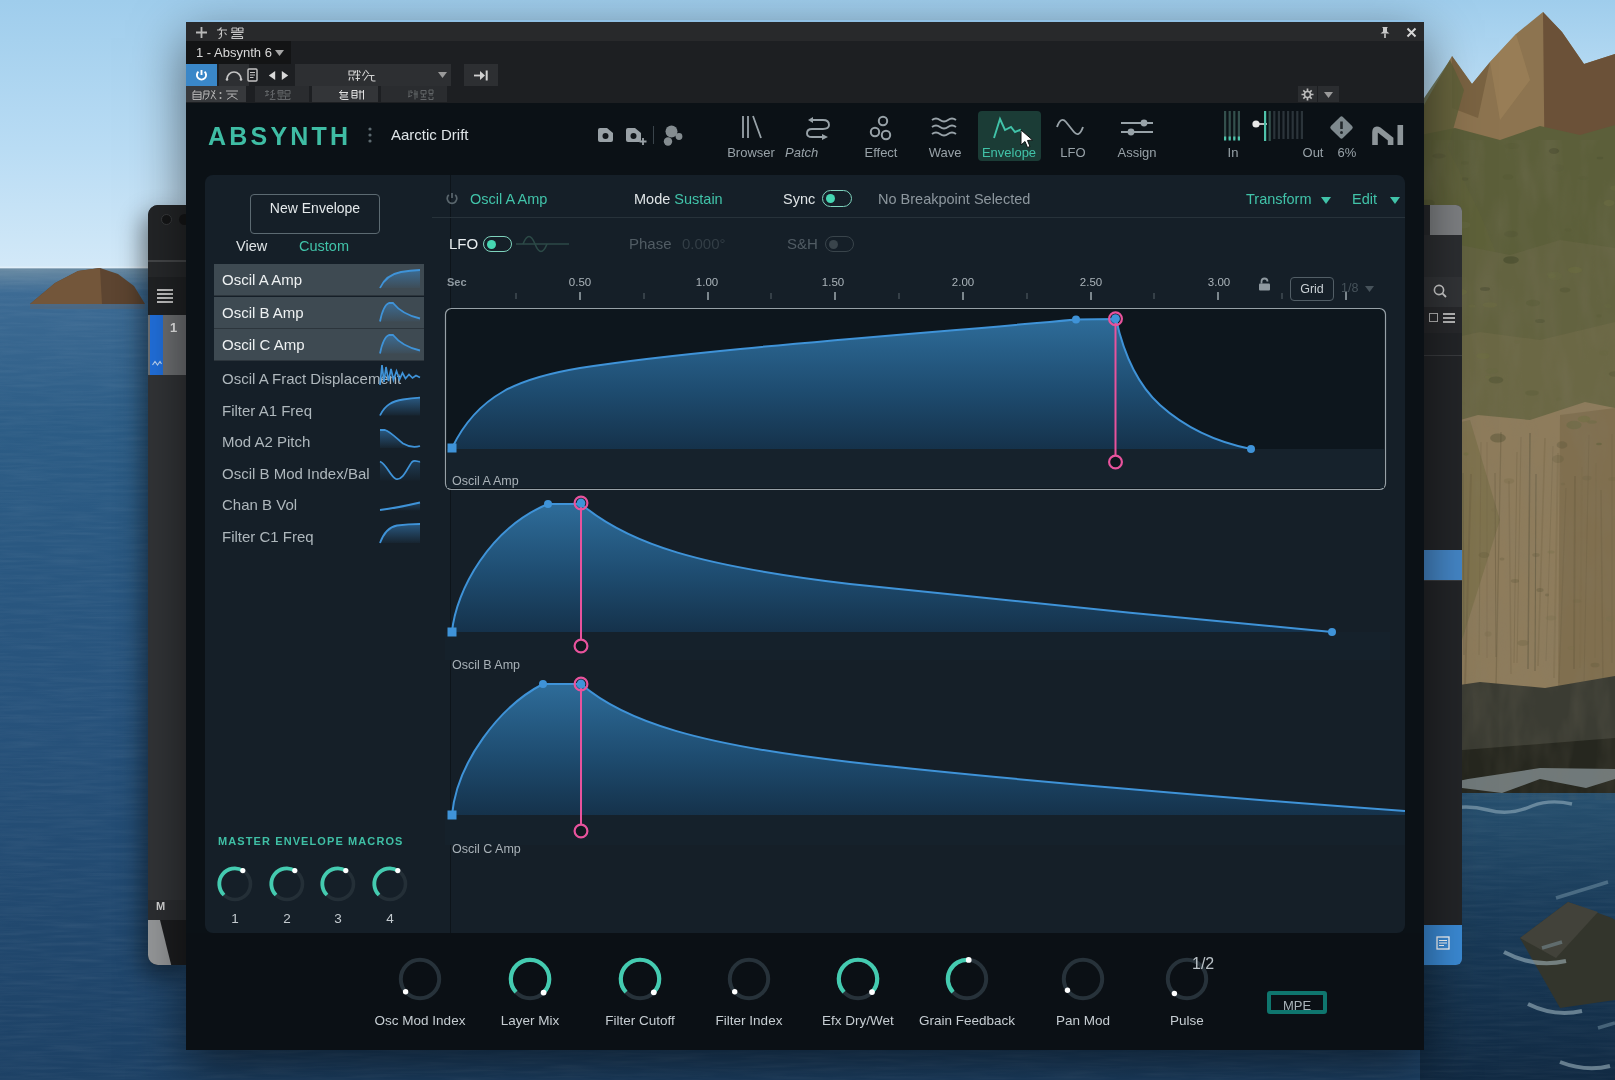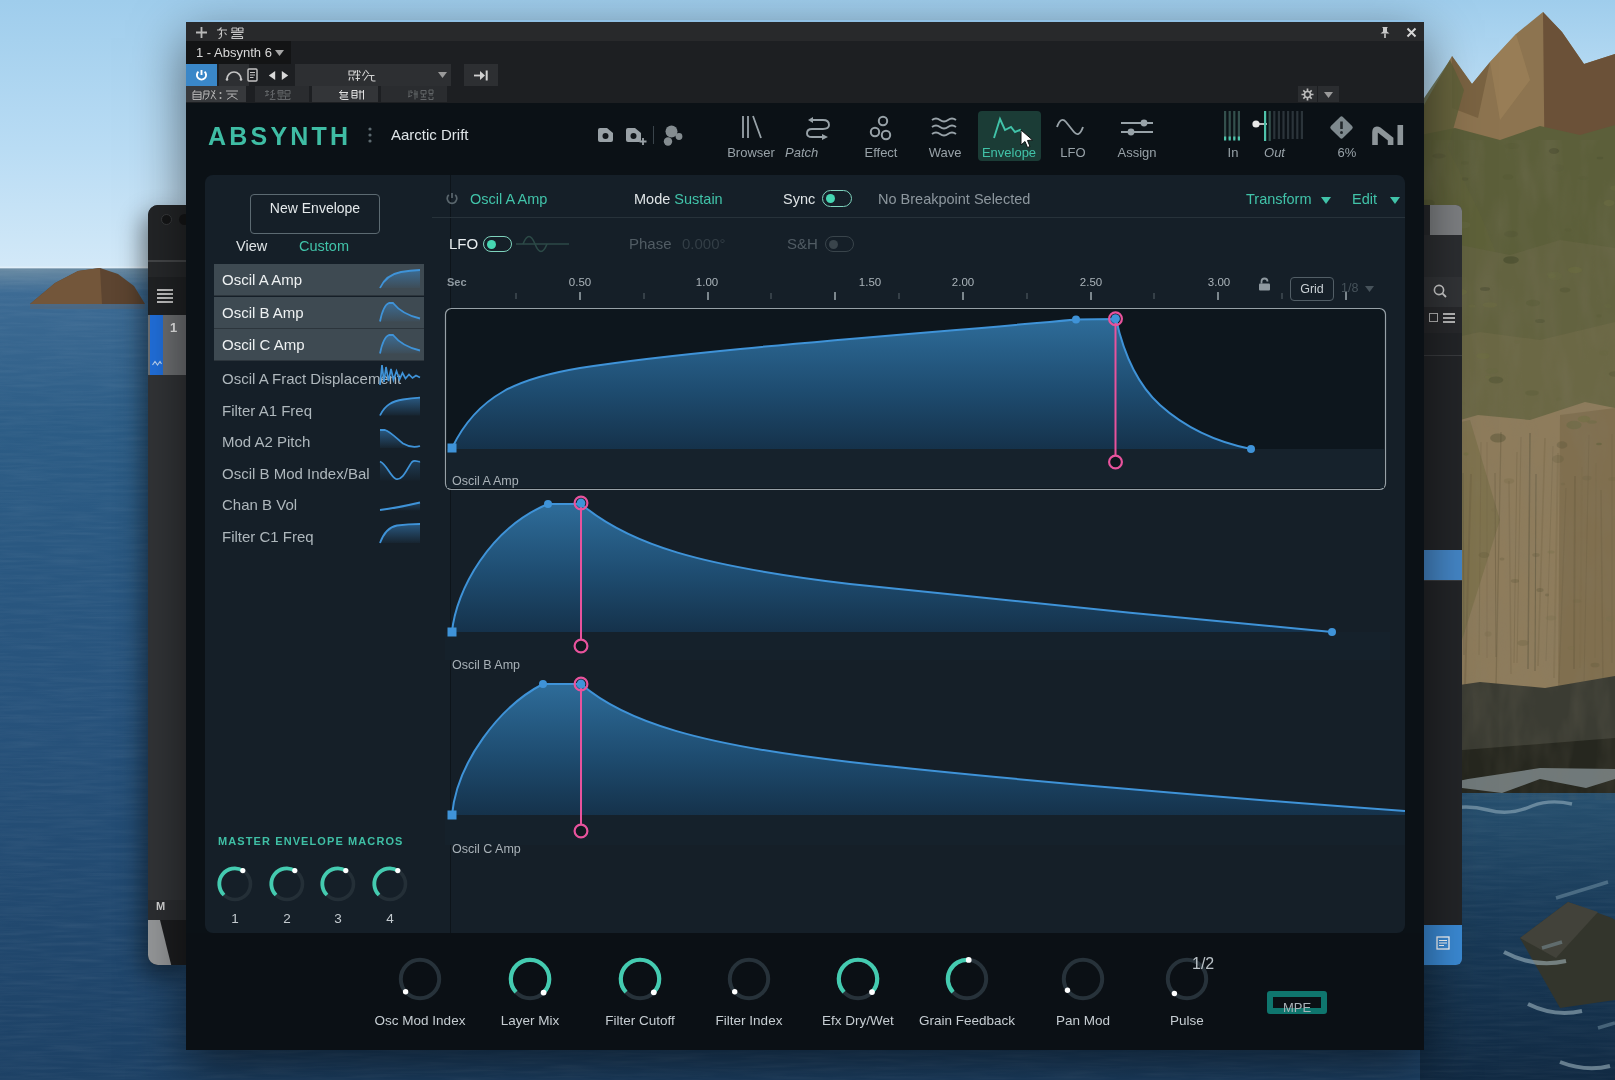--- a/index.html
+++ b/index.html
@@ -448,21 +448,21 @@
               <rect x="51.2" y="0" width="2.2" height="28"></rect>
               <rect x="55.8" y="0" width="2.2" height="28"></rect>
               <rect x="60.4" y="0" width="2.2" height="28"></rect>
               <rect x="65" y="0" width="2.2" height="28"></rect>
               <rect x="69.6" y="0" width="2.2" height="28"></rect>
               <rect x="74.2" y="0" width="2.2" height="28"></rect>
               <rect x="78.8" y="0" width="2.2" height="28"></rect>
             </g>
         </svg>
         <div class="lbl" style="left:1027px;top:42px;width:40px;text-align:center;">In</div>
-        <div class="lbl" style="left:1059px;top:42px;width:40px;text-align:right;font-style:italic;">Out</div>
+        <div class="lbl" style="left:1107px;top:42px;width:40px;text-align:center;">Out</div>
         <svg class="abs" style="left:1142px;top:11px" width="27" height="27" viewBox="0 0 27 27">
             <rect x="5" y="5" width="17" height="17" rx="2" fill="#7e898e" transform="rotate(45 13.5 13.5)"></rect>
             <path d="M13.5,7.5 V15" stroke="#22282c" stroke-width="2.6"></path>
             <circle cx="13.5" cy="18.5" r="1.5" fill="#22282c"></circle>
           </svg>
         <div class="lbl" style="left:1141px;top:42px;width:40px;text-align:center;">6%</div>
         <svg class="abs" style="left:1186px;top:21px" width="33" height="21" viewBox="0 0 33 21">
             <path d="M3,21 V8.5 Q3,3.5 7.5,6.2 L18.6,15 L18.6,21" stroke="#8d9599" stroke-width="5.6" fill="none"></path>
             <rect x="25.5" y="1" width="5.6" height="20" fill="#8d9599"></rect>
           </svg>
@@ -579,21 +579,21 @@
               <path d="M8,11 Q14,-4 20,11 Q26,26 32,11" stroke="#2c4a47" stroke-width="1.6" fill="none"></path>
             </svg>
           <div class="abs" style="left:424px;top:60px;color:#515c64;font-size:15px;">Phase</div>
           <div class="abs" style="left:477px;top:60px;color:#333e46;font-size:15px;">0.000°</div>
           <div class="abs" style="left:582px;top:60px;color:#515c64;font-size:15px;">S&amp;H</div>
           <div class="abs" style="left:620px;top:61px;width:29px;height:16px;border:1.5px solid #39444b;border-radius:8.5px;"></div>
           <div class="abs" style="left:624px;top:64.5px;width:9px;height:9px;border-radius:50%;background:#39444b;"></div>
           <div class="abs" style="left:242px;top:101px;color:#8f99a0;font-size:11px;font-weight:bold;">Sec</div>
           <div class="tick-num" style="left:355px;">0.50</div>
           <div class="tick-num" style="left:482px;">1.00</div>
-          <div class="tick-num" style="left:645px;">1.50</div>
+          <div class="tick-num" style="left:608px;">1.50</div>
           <div class="tick-num" style="left:738px;">2.00</div>
           <div class="tick-num" style="left:866px;">2.50</div>
           <div class="tick-num" style="left:994px;">3.00</div>
           <svg class="abs" style="left:227px;top:114px" width="973px" height="14" viewBox="0 0 973 14">
             <g stroke="#434e56" stroke-width="1.4">
                 <path d="M84,4 V10 M148,4 V10 M212,4 V10 M276,4 V10 M339,4 V10 M403,4 V10 M467,4 V10 M531,4 V10 M595,4 V10 M659,4 V10 M722,4 V10 M786,4 V10 M850,4 V10 M914,4 V10"></path>
               </g>
             <g stroke="#848f96" stroke-width="1.8">
                 <path d="M148,3 V11 M276,3 V11 M403,3 V11 M531,3 V11 M659,3 V11 M786,3 V11 M914,3 V11"></path>
               </g>
@@ -685,17 +685,17 @@
         </svg>
         <div class="klbl" style="left:234px;">Osc Mod Index</div>
         <div class="klbl" style="left:344px;">Layer Mix</div>
         <div class="klbl" style="left:454px;">Filter Cutoff</div>
         <div class="klbl" style="left:563px;">Filter Index</div>
         <div class="klbl" style="left:672px;">Efx Dry/Wet</div>
         <div class="klbl" style="left:781px;">Grain Feedback</div>
         <div class="klbl" style="left:897px;">Pan Mod</div>
         <div class="klbl" style="left:1001px;">Pulse</div>
         <div class="abs" style="left:1006px;top:22px;color:#b9c1c6;font-size:16px;">1/2</div>
-        <div class="abs" style="left:1081px;top:58px;width:60px;height:23px;border:6px solid #0f766e;border-radius:3px;color:#a9b3b9;font-size:13px;text-align:center;line-height:21px;">MPE</div>
+        <div class="abs" style="left:1081px;top:58px;width:60px;height:23px;border:4px solid #0f766e;border-radius:3px;color:#a9b3b9;font-size:13px;text-align:center;line-height:21px;">MPE</div>
       </div>
     </div>
   </div>
 </div>
 
 </body></html>

